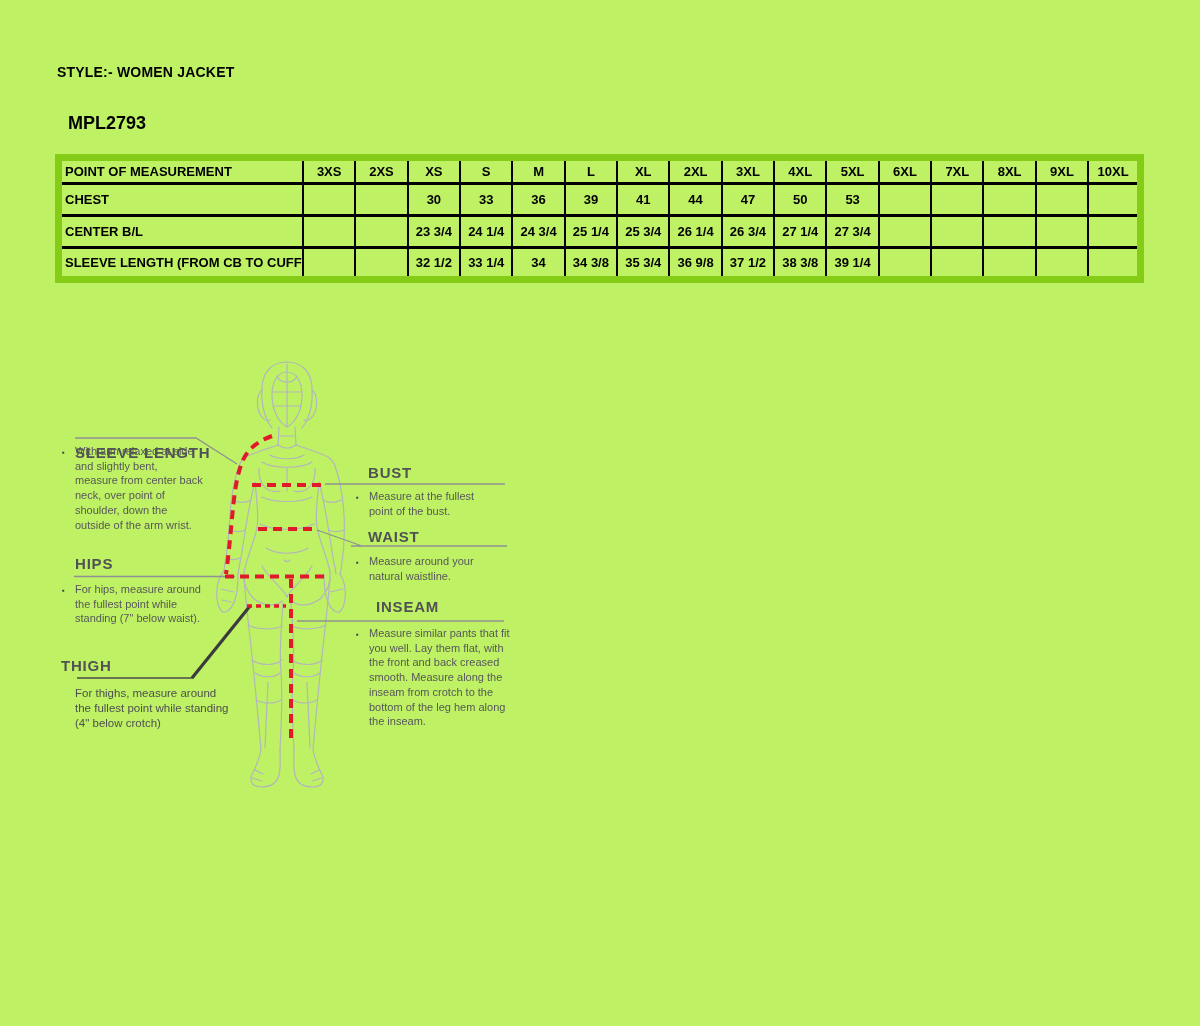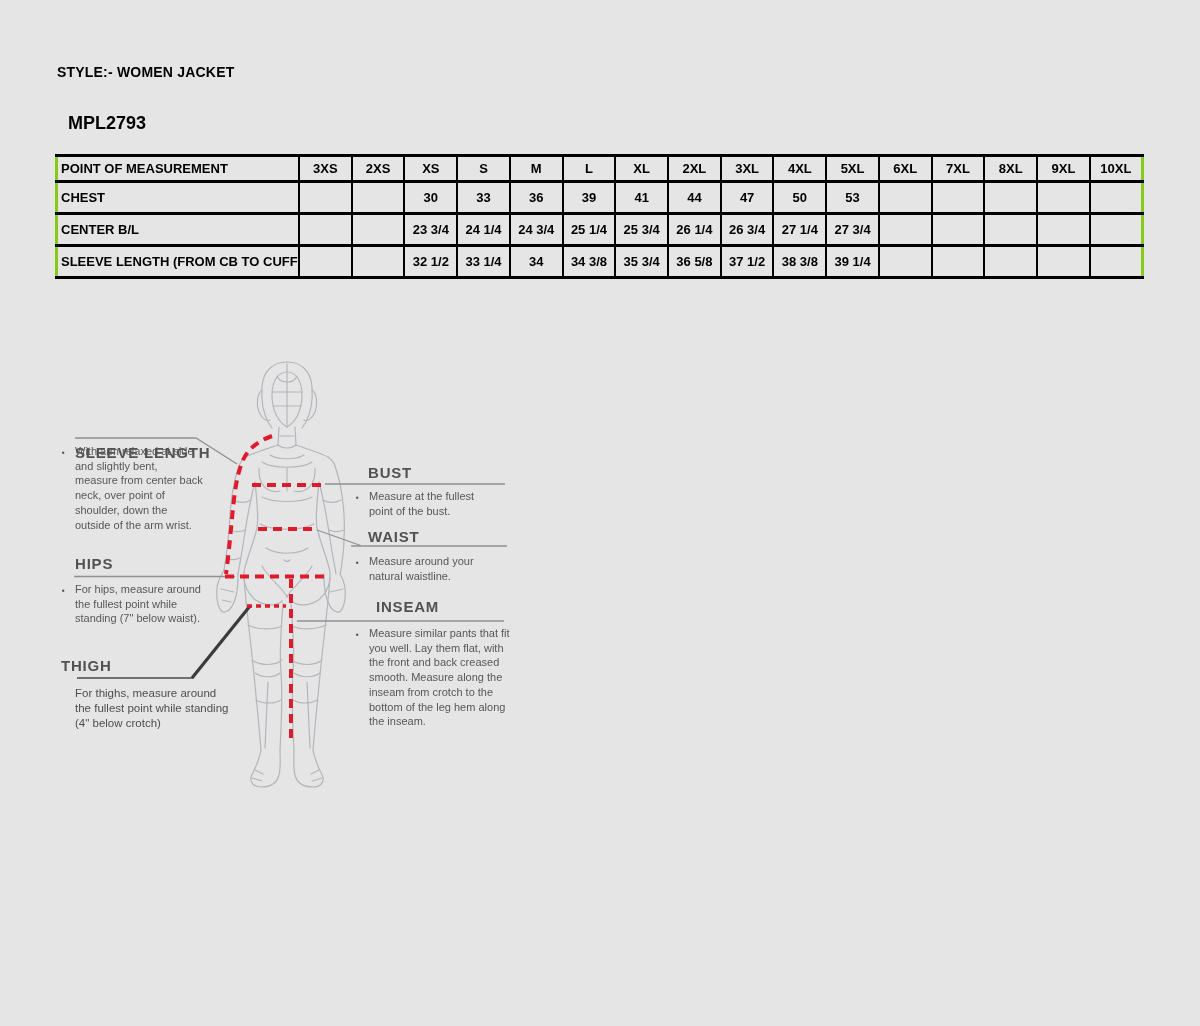--- a/index.html
+++ b/index.html
@@ -1,23 +1,23 @@
 <!DOCTYPE html>
 <html><head>
 <meta charset="utf-8">
 <style>
   html,body{margin:0;padding:0;background:#ffffff;}
-  .page{position:relative;width:1200px;height:1026px;background:#e5e5e5;overflow:hidden;
+  .page{position:relative;width:1200px;height:1026px;background:#bef264;overflow:hidden;
         font-family:"Liberation Sans", sans-serif;color:#000;}
   .doc-title{position:absolute;left:57px;top:64px;font-size:14px;font-weight:bold;letter-spacing:.2px;}
   .doc-code{position:absolute;left:68px;top:113px;font-size:18px;font-weight:bold;}
   .doc-note{position:absolute;left:57px;top:304px;font-size:13px;font-weight:bold;white-space:nowrap;}
 
   table.size-chart{position:absolute;left:55px;top:154px;width:1089px;border-collapse:collapse;
-        table-layout:fixed;border:3px solid #84cc16;}
+        table-layout:fixed;border:7px solid #84cc16;}
   table.size-chart th, table.size-chart td{
         border-left:2px solid #000;border-right:2px solid #000;
         border-top:3px solid #000;border-bottom:3px solid #000;
         font-size:13px;font-weight:bold;text-align:center;white-space:nowrap;
         padding:0 1px;overflow:hidden;}
   table.size-chart thead tr{height:26px;}
   table.size-chart tbody tr{height:32px;}
   table.size-chart .label-col{width:236px;text-align:left;padding-left:3px;}
 
   svg.diagram{position:absolute;left:0;top:0;}
@@ -99,21 +99,21 @@
         </tr>
         <tr>
           <td class="label-col">SLEEVE LENGTH (FROM CB TO CUFF)</td>
           <td></td>
           <td></td>
           <td>32 1/2</td>
           <td>33 1/4</td>
           <td>34</td>
           <td>34 3/8</td>
           <td>35 3/4</td>
-          <td>36 5/8</td>
+          <td>36 9/8</td>
           <td>37 1/2</td>
           <td>38 3/8</td>
           <td>39 1/4</td>
           <td></td>
           <td></td>
           <td></td>
           <td></td>
           <td></td>
         </tr>
       </tbody>

